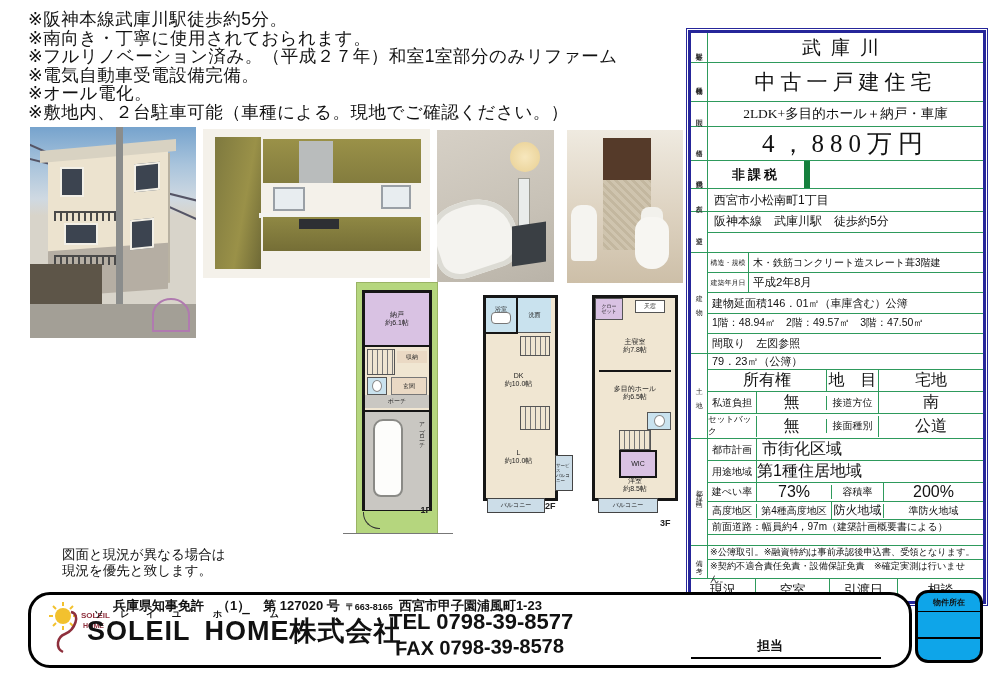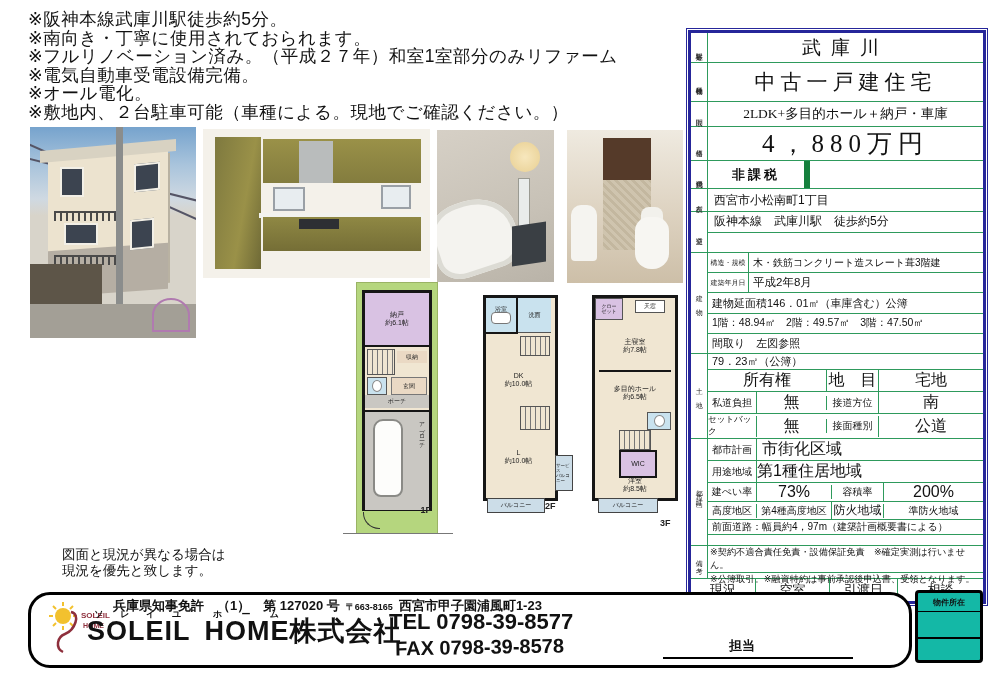--- a/index.html
+++ b/index.html
@@ -60,21 +60,21 @@
   .serif{font-family:"Liberation Serif","DejaVu Serif",serif;}
   .sectrows{flex:1;display:flex;flex-direction:column;}
   .srow{display:flex;border-bottom:1px solid #2e9a5c;flex:1;align-items:center;}
   .srow:last-child{border-bottom:none;}
   .slab{width:40px;min-width:40px;font-size:7px;line-height:7.5px;border-right:1px solid #2e9a5c;align-self:stretch;display:flex;align-items:center;justify-content:center;text-align:center;color:#222;}
   .sval{flex:1;padding-left:4px;font-size:10.5px;}
   .gcell{display:flex;align-items:center;justify-content:center;font-size:16px;border-left:1px solid #2e9a5c;}
   .gcell:first-child{border-left:none;}
   
   #fbar{left:28px;top:592px;width:878px;height:70px;border:3px solid #000;border-radius:22px;background:#fff;}
-  #pbox{left:915px;top:590px;width:62px;height:67px;border:3px solid #000;border-radius:4px;background:#14b8a6;}
+  #pbox{left:915px;top:590px;width:62px;height:67px;border:3px solid #000;border-radius:13px;background:#0ea5e9;}
   #pbox .l1{position:absolute;left:0;right:0;top:18px;border-top:1.5px solid #000;}
   #pbox .l2{position:absolute;left:0;right:0;top:44px;border-top:2.5px solid #000;}
   ruby rt{font-size:9px;letter-spacing:2px;font-weight:bold;}
 </style>
 </head>
 <body>
 
 <div id="page">
 
   <div id="notes" class="abs">
@@ -334,24 +334,24 @@
         <div class="srow">
             <span class="sval" style="font-size:10px;">前面道路：幅員約4，97m（建築計画概要書による）</span>
           </div>
         <div class="srow"></div>
       </div>
     </div>
     <div class="trow" style="height:32px;">
       <div class="lab vlab" style="letter-spacing:8px;">備考</div>
       <div class="sectrows">
         <div class="srow">
+            <span class="sval" style="font-size:9.2px;padding-left:2px;">※公簿取引。※融資特約は事前承認後申込書、受領となります。</span>
+          </div>
+        <div class="srow">
             <span class="sval" style="font-size:9.2px;padding-left:2px;">※契約不適合責任免責・設備保証免責　※確定実測は行いません。</span>
-          </div>
-        <div class="srow">
-            <span class="sval" style="font-size:9.2px;padding-left:2px;">※公簿取引。※融資特約は事前承認後申込書、受領となります。</span>
           </div>
       </div>
     </div>
     <div class="trow" style="height:22px;border-bottom:none;display:grid;grid-template-columns:64px 74px 68px 1fr;">
       <span class="gcell" style="font-size:13px;">現況</span>
       <span class="gcell" style="font-size:13px;">空室</span>
       <span class="gcell" style="font-size:13px;">引渡日</span>
       <span class="gcell" style="font-size:13px;">相談</span>
     </div>
   </div>
@@ -376,21 +376,21 @@
     <div style="position:absolute;left:82px;top:2px;display:flex;align-items:baseline;gap:6px;white-space:nowrap;">
       <span style="font-size:13px;font-weight:bold;">兵庫県知事免許　（1）　第 127020 号</span>
       <span style="font-size:9px;font-weight:bold;">〒663-8165</span>
       <span style="font-size:13px;font-weight:bold;">西宮市甲子園浦風町1-23</span>
     </div>
     <div style="position:absolute;left:56px;top:14px;font-size:27px;font-weight:bold;letter-spacing:1px;white-space:nowrap;">
       <ruby><span>SOLEIL</span><rt>ソレイユ</rt></ruby><span style="display:inline-block;width:14px;"></span><ruby><span>HOME</span><rt>ホーム</rt></ruby><span>株式会社</span>
     </div>
     <div style="position:absolute;left:358px;top:14px;font-size:22px;font-weight:bold;white-space:nowrap;">TEL 0798-39-8577</div>
     <div style="position:absolute;left:364px;top:41px;font-size:20px;font-weight:bold;white-space:nowrap;transform:rotate(-1deg);">FAX 0798-39-8578</div>
-    <div style="position:absolute;left:632px;top:40px;width:190px;border-bottom:2px solid #000;height:22px;">
+    <div style="position:absolute;left:660px;top:40px;width:190px;border-bottom:2px solid #000;height:22px;">
       <span style="position:absolute;left:66px;bottom:2px;font-size:13px;font-weight:bold;">担当</span>
     </div>
   </div>
 
   <div id="pbox" class="abs">
     <div style="position:absolute;left:0;right:0;top:4px;text-align:center;font-size:8px;font-weight:bold;white-space:nowrap;">物件所在</div>
     <div class="l1"></div>
     <div class="l2"></div>
   </div>
 

